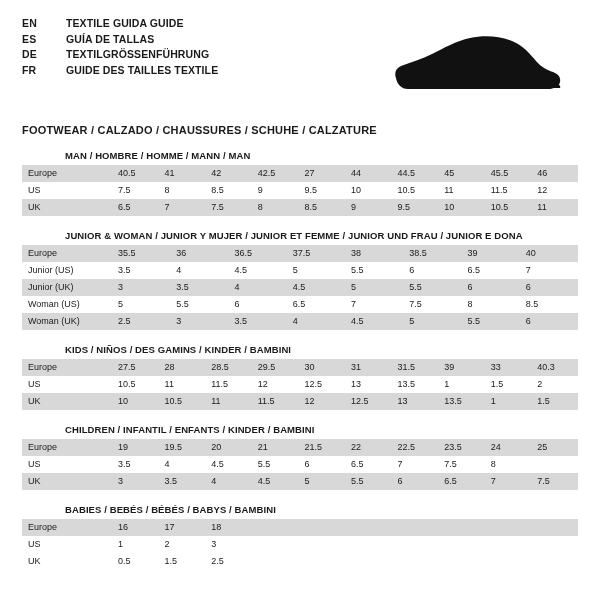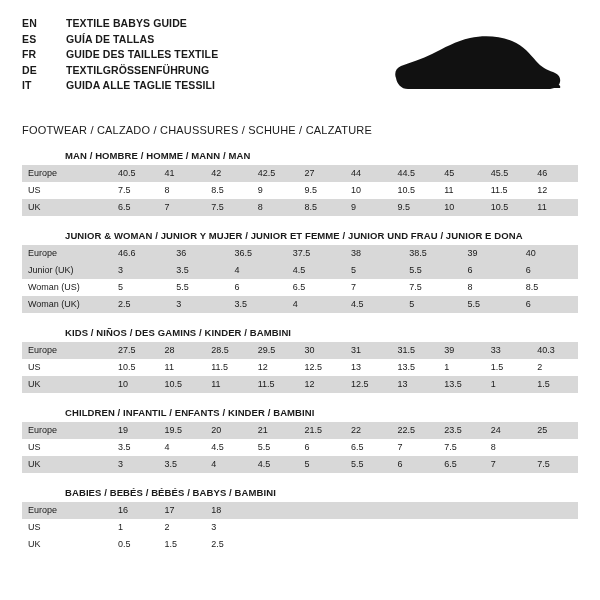--- a/index.html
+++ b/index.html
@@ -53,21 +53,21 @@
   .shoe-wrap {
     position: absolute;
     right: 10px;
     top: 16px;
     width: 190px;
     height: 70px;
   }
 
   .section-title {
     font-size: 11px;
-    font-weight: normal;
+    font-weight: bold;
     letter-spacing: 0.2px;
     margin-top: 16px;
     margin-bottom: 2px;
   }
 
   
   .group {
     margin-top: 14px;
   }
   .group-title {
@@ -110,37 +110,33 @@
 </style>
 </head>
 <body>
 
 <div class="page">
 
   <div class="header">
     <div class="lang-block">
       <div class="lang-row">
         <div class="lang-code">EN</div>
-        <div class="lang-title">TEXTILE BABYS GUIDE</div>
+        <div class="lang-title">TEXTILE GUIDA GUIDE</div>
       </div>
       <div class="lang-row">
         <div class="lang-code">ES</div>
         <div class="lang-title">GUÍA DE TALLAS</div>
       </div>
       <div class="lang-row">
-        <div class="lang-code">FR</div>
-        <div class="lang-title">GUIDE DES TAILLES TEXTILE</div>
-      </div>
-      <div class="lang-row">
         <div class="lang-code">DE</div>
         <div class="lang-title">TEXTILGRÖSSENFÜHRUNG</div>
       </div>
       <div class="lang-row">
-        <div class="lang-code">IT</div>
-        <div class="lang-title">GUIDA ALLE TAGLIE TESSILI</div>
+        <div class="lang-code">FR</div>
+        <div class="lang-title">GUIDE DES TAILLES TEXTILE</div>
       </div>
     </div>
 
     <div class="shoe-wrap">
       <svg viewBox="0 0 190 70" width="190" height="70" aria-hidden="true">
         <path fill="#111111" d="M18 46 C16 41, 18 36, 23 34 C33 30, 44 27, 54 22 C66 16, 78 9, 92 6 C106 3, 122 4, 134 9 C146 14, 152 22, 158 29 C163 35, 169 38, 175 40 C180 42, 183 45, 182 50 C181 55, 176 57, 170 57 L30 57 C23 57, 19 52, 18 46 Z"></path>
         <path fill="#111111" d="M150 52 C156 52, 168 52, 177 52 C181 52, 183 54, 182 56 L150 56 Z"></path>
       </svg>
     </div>
   </div>
@@ -193,28 +189,39 @@
       </tbody>
     </table>
   </div>
 
   <div class="group">
     <div class="group-title">JUNIOR &amp; WOMAN / JUNIOR Y MUJER / JUNIOR ET FEMME / JUNIOR UND FRAU / JUNIOR E DONA</div>
     <table class="size">
       <tbody>
         <tr class="shaded">
           <td class="label">Europe</td>
-          <td>46.6</td>
+          <td>35.5</td>
           <td>36</td>
           <td>36.5</td>
           <td>37.5</td>
           <td>38</td>
           <td>38.5</td>
           <td>39</td>
           <td>40</td>
+        </tr>
+        <tr class="plain">
+          <td class="label">Junior (US)</td>
+          <td>3.5</td>
+          <td>4</td>
+          <td>4.5</td>
+          <td>5</td>
+          <td>5.5</td>
+          <td>6</td>
+          <td>6.5</td>
+          <td>7</td>
         </tr>
         <tr class="shaded">
           <td class="label">Junior (UK)</td>
           <td>3</td>
           <td>3.5</td>
           <td>4</td>
           <td>4.5</td>
           <td>5</td>
           <td>5.5</td>
           <td>6</td>

